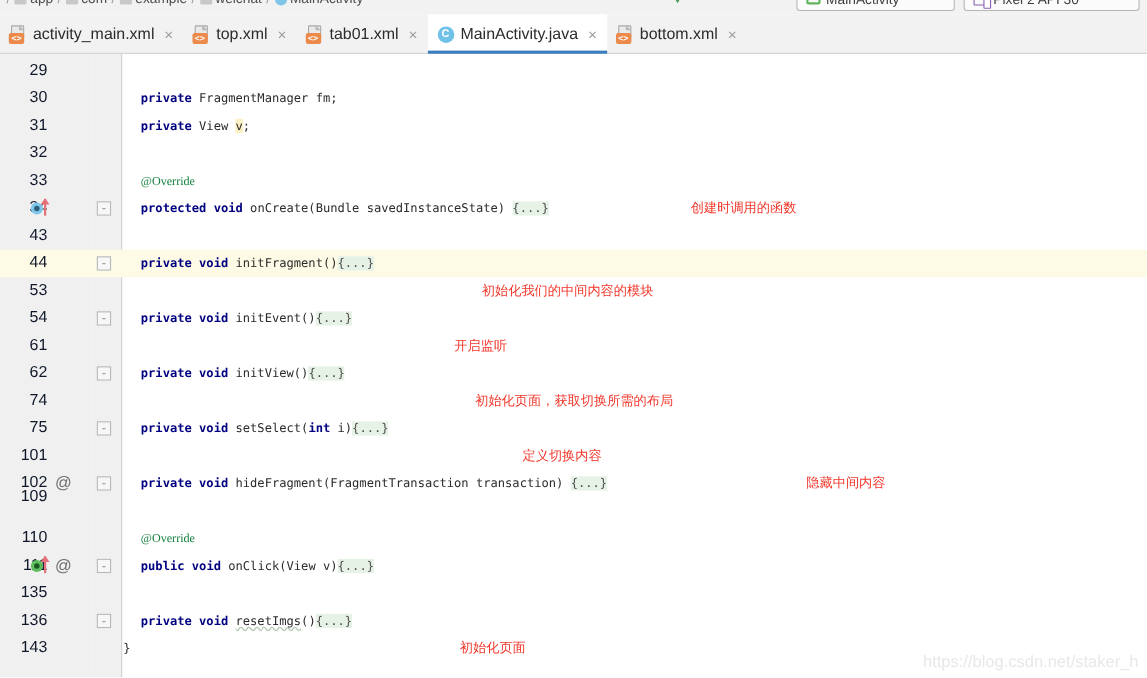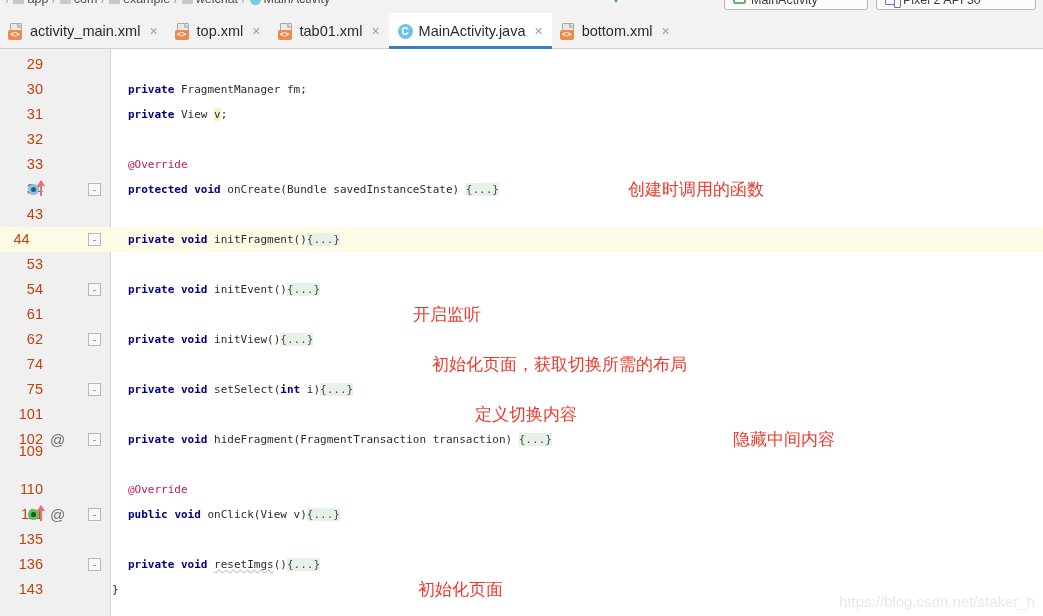--- a/index.html
+++ b/index.html
@@ -96,25 +96,25 @@
     position:absolute; left:0; top:0; width:83px; height:567px;
     background:#f0f0f0;
   }
   .fold-rail {
     position:absolute; left:83px; top:0; width:28px; height:567px;
     background:#f0f0f0; border-right:1px solid #d4d4d4;
   }
 
   .row { position:absolute; left:0; width:1043px; height:25px; }
   .row.hl { background:#fdfbe6; }
-  .row.hl .num { background:#fdfbe6;text-align:center; }
+  .row.hl .num { background:#fdfbe6; }
 
   .num {
     position:absolute; left:0; width:43px; height:25px; line-height:25px;
-    text-align:right; color:#c2410c; font-size:14.5px;
+    text-align:right; color:#0f172a; font-size:14.5px;
     font-family:"Liberation Sans", sans-serif;
   }
   .gmark { position:absolute; height:25px; line-height:25px; font-size:13px; }
   .gmark.at { left:50px; color:#6e6e6e; font-size:15px; }
   .ovr {
     position:absolute; left:28px; top:5px; width:25px; height:15px;
   }
   .ovr .dot { position:absolute; left:0; top:2px; width:11px;height:11px;border-radius:50%; }
   .ovr .dot.blue { background:#7fc6e8; }
   .ovr .dot.green { background:#5fbf5f; }
@@ -140,29 +140,29 @@
   .guide {
     position:absolute; left:110px; top:0; width:1px; height:567px; background:#d4d4d4;
   }
 
   .code {
     position:absolute; left:128px; height:25px; line-height:25px;
     font-family:"DejaVu Sans Mono", monospace; font-size:11px;
     color:#2b2b2b; white-space:pre;
   }
   .kw { color:#000080; font-weight:bold; }
-  .anno { color:#be185d; }
+  .anno { color:#15803d;font-family:Liberation Serif, serif; }
   .ident { color:#2b2b2b; }
   .folded { background:#e7f2e7; color:#4b4b4b; }
   .hlv { background:#fbf0c4; }
   .squig { text-decoration: underline wavy #b6c8b6; text-decoration-skip-ink:none; }
 
   .note {
     position:absolute; height:25px; line-height:25px;
-    color:#f0372b; font-size:17px; white-space:nowrap;
+    color:#f0372b; font-size:12px; white-space:nowrap;
     font-family:Liberation Serif, serif;
   }
   .watermark {
     position:absolute; right:8px; bottom:6px;
     color:#e8e8e8; font-size:15px;
     font-family:"Liberation Sans", sans-serif; white-space:nowrap;
   }
 </style>
 </head>
 <body>
@@ -294,20 +294,21 @@
         <div class="row" style="top: 153px;">
           <div class="num">43</div>
         </div>
         <div class="row hl" style="top: 178px;">
           <div class="num">44</div>
           <div class="fold">-</div>
           <div class="code"><span class="kw">private</span> <span class="kw">void</span> initFragment()<span class="folded">{...}</span></div>
         </div>
         <div class="row" style="top: 203px;">
           <div class="num">53</div>
+          <div class="note" style="left: 438px;">初始化我们的中间内容的模块</div>
         </div>
         <div class="row" style="top: 228px;">
           <div class="num">54</div>
           <div class="fold">-</div>
           <div class="code"><span class="kw">private</span> <span class="kw">void</span> initEvent()<span class="folded">{...}</span></div>
         </div>
         <div class="row" style="top: 253px;">
           <div class="num">61</div>
           <div class="note" style="left: 413px;">开启监听</div>
         </div>

